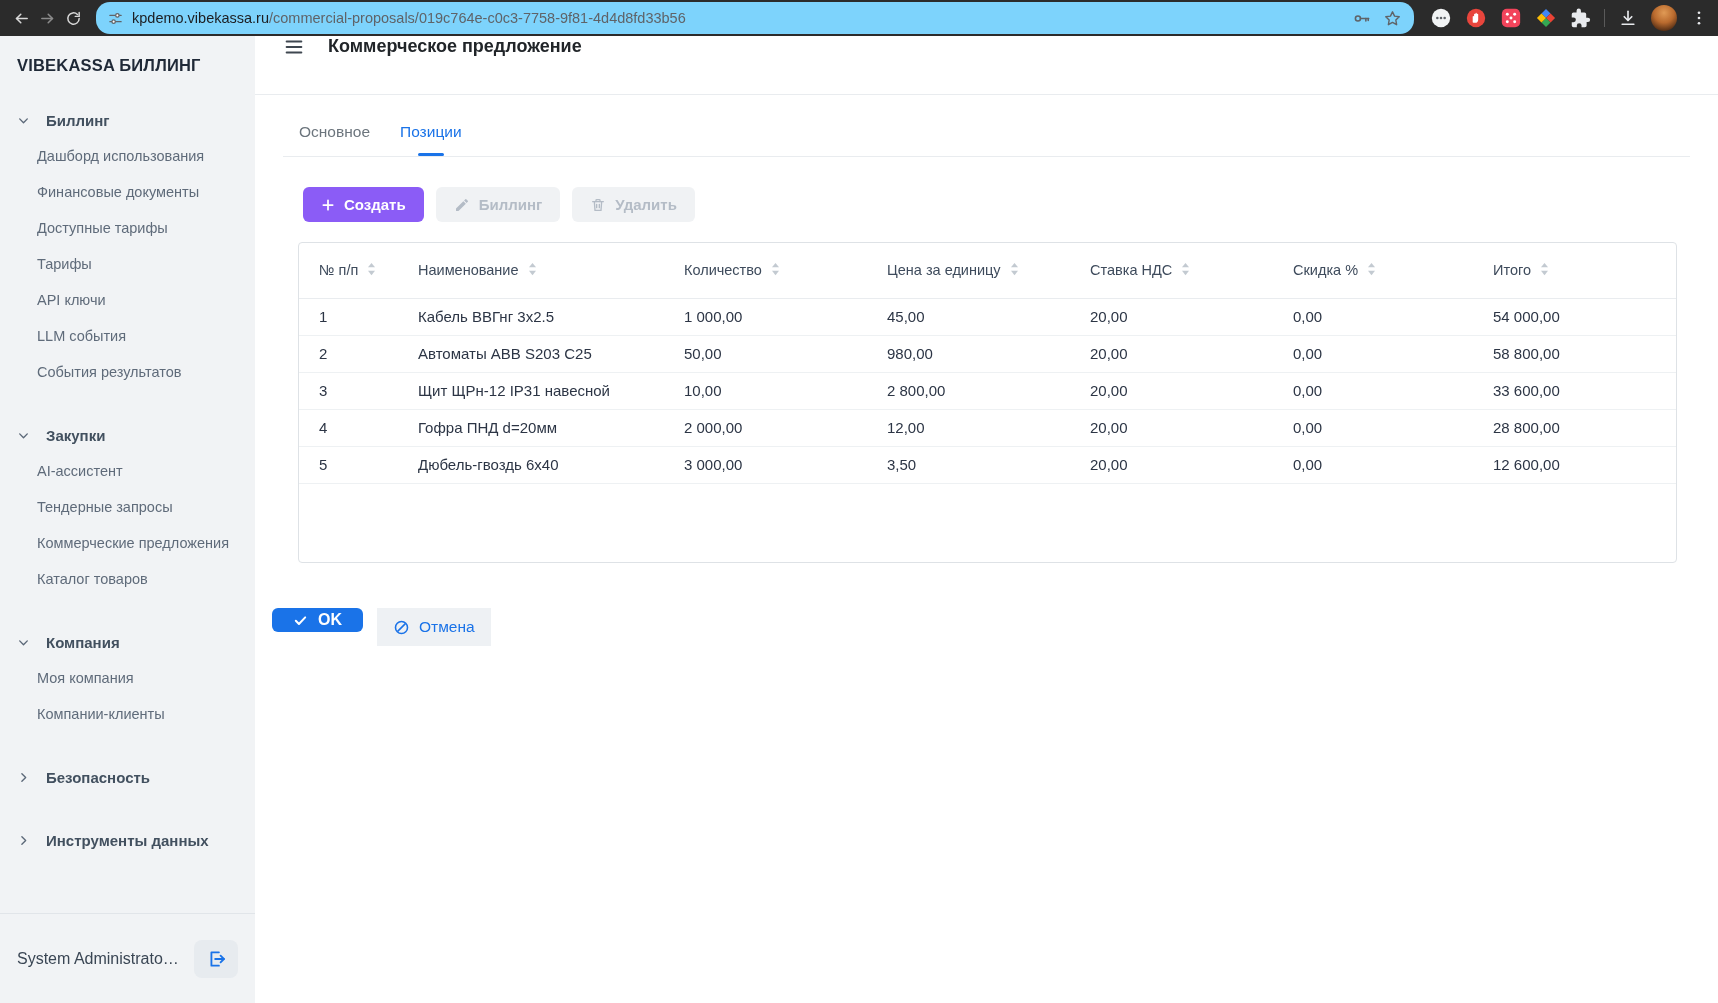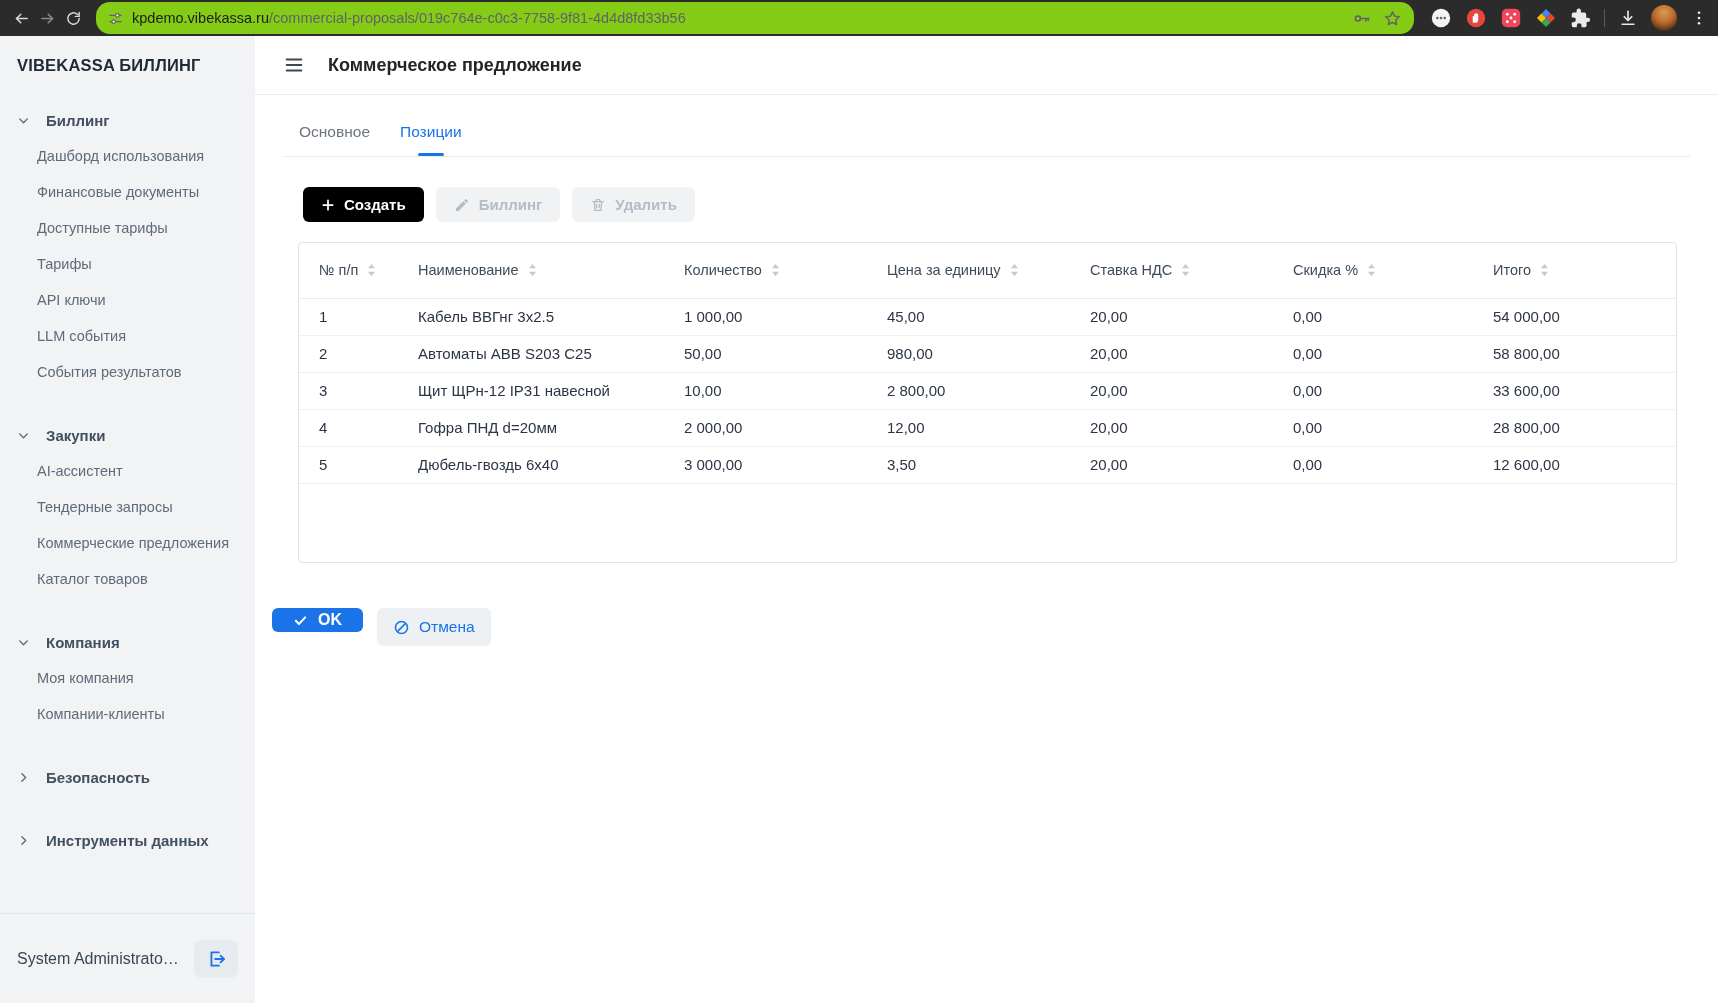--- a/index.html
+++ b/index.html
@@ -2,21 +2,21 @@
 <html><head>
 <meta charset="utf-8">
 <style>
   * { box-sizing: border-box; margin: 0; padding: 0; }
   html,body { width: 1718px; height: 1003px; overflow: hidden; }
   body { font-family: "Liberation Sans", sans-serif; background: #fff; }
 
   
   .topbar { height: 36px; background: #2b2b2b; display: flex; align-items: center; padding: 0 10px 0 8px; }
   .nav-btn { width: 26px; height: 26px; display: flex; align-items: center; justify-content: center; border-radius: 50%; flex: 0 0 auto; }
-  .url-pill { flex: 1 1 auto; height: 32px; background: #84cc16; border-radius: 14px; margin: 0 16px 0 10px; display: flex; align-items: center; padding: 0 12px; min-width: 0; }
+  .url-pill { flex: 1 1 auto; height: 32px; background: #7dd3fc; border-radius: 14px; margin: 0 16px 0 10px; display: flex; align-items: center; padding: 0 12px; min-width: 0; }
   .url-text { font-size: 14.5px; margin-left: 9px; white-space: nowrap; overflow: hidden; text-overflow: ellipsis; }
   .url-domain { color: #1c1e21; }
   .url-path { color: #5f6368; }
   .pill-right { margin-left: auto; display: flex; align-items: center; gap: 12px; }
   .top-right { display: flex; align-items: center; gap: 13px; flex: 0 0 auto; }
   .vsep { width: 1px; height: 18px; background: #5a5a5a; }
   .avatar { width: 26px; height: 26px; border-radius: 50%; background: radial-gradient(circle at 50% 30%, #e09a55 0%, #b96a2e 45%, #5d3317 78%, #2f1a0c 100%); }
 
   
   .shell { display: flex; height: 967px; }
@@ -27,46 +27,46 @@
   .nav-section { margin-top: 27px; height: 36px; display: flex; align-items: center; gap: 16px; padding: 0 17px; cursor: pointer; }
   .nav-section-label { font-size: 15px; font-weight: 700; color: #42505f; }
   .chev { display: flex; align-items: center; }
   .nav-item { height: 36px; display: flex; align-items: center; padding-left: 37px; font-size: 14.5px; color: #5f6b7a; cursor: pointer; white-space: nowrap; }
   .side-footer { position: absolute; left: 0; right: 0; bottom: 0; height: 90px; border-top: 1px solid #e1e5e9; display: flex; align-items: center; justify-content: space-between; padding: 0 17px; }
   .user-name { font-size: 16px; color: #3a4654; white-space: nowrap; overflow: hidden; text-overflow: ellipsis; max-width: 175px; }
   .logout-btn { width: 44px; height: 38px; background: #e7ebef; border: none; border-radius: 8px; display: flex; align-items: center; justify-content: center; cursor: pointer; }
 
   
   .main { flex: 1 1 auto; background: #fff; display: flex; flex-direction: column; }
-  .main-header { height: 59px; border-bottom: 1px solid #e9ecef; display: flex; align-items: center; gap: 23px; padding-left: 28px; }
+  .main-header { height: 59px; border-bottom: 1px solid #e9ecef; display: flex; align-items: flex-start; gap: 23px; padding-left: 28px; }
   .page-title { font-size: 18px; font-weight: 700; color: #212529; }
   .burger { display: flex; align-items: center; cursor: pointer; }
 
   .tabs { margin: 0 28px; height: 62px; border-bottom: 1px solid #e9ecef; display: flex; align-items: flex-end; gap: 26px; padding-left: 14px; }
   .tab { position: relative; padding: 0 2px 15px; font-size: 15.5px; color: #6c757d; cursor: pointer; }
   .tab.active { color: #1a73e8; font-weight: 500; }
   .tab .ink { position: absolute; left: 50%; transform: translateX(-50%); bottom: 0; width: 26px; height: 3px; border-radius: 2px; background: #1a73e8; }
 
   .toolbar { margin: 30px 0 0 48px; display: flex; gap: 12px; }
   .btn { height: 35px; border: none; border-radius: 6px; display: flex; align-items: center; gap: 9px; padding: 0 18px; font-family: "Liberation Sans", sans-serif; font-size: 15px; font-weight: 600; cursor: pointer; }
-  .btn-primary { background: #000000; color: #fff; }
+  .btn-primary { background: #8b5cf6; color: #fff; }
   .btn-disabled { background: #f0f2f4; color: #b4bcc6; cursor: default; }
 
   .table-card { margin: 20px 41px 0 43px; height: 321px; border: 1px solid #dee2e6; border-radius: 4px; overflow: hidden; background: #fff; }
   table { width: 100%; border-collapse: collapse; table-layout: fixed; }
   col.c1{width:99px} col.c2{width:266px} col.c3{width:203px} col.c4{width:203px} col.c5{width:203px} col.c6{width:200px} col.c7{width:auto}
   th { height: 55px; text-align: left; padding-left: 20px; font-size: 14.5px; font-weight: 500; color: #3e4b5c; border-bottom: 1px solid #e9ecef; white-space: nowrap; }
-  .th-wrap { display: inline-flex; align-items: center; gap: 9px; }
+  .th-wrap { display: inline-flex; gap: 9px; }
   .sort { display: inline-flex; cursor: pointer; }
   td { height: 37px; padding-left: 20px; font-size: 15px; color: #2c3545; border-bottom: 1px solid #eef1f3; white-space: nowrap; }
   tbody tr { cursor: pointer; }
 
   .footer-actions { margin: 45px 0 0 17px; display: flex; gap: 14px; }
   .btn-ok { height: 24px; background: #1a73e8; color: #fff; border: none; border-radius: 6px; display: flex; align-items: center; gap: 10px; padding: 0 21px; font-size: 16px; font-weight: 700; cursor: pointer; font-family: "Liberation Sans", sans-serif; }
-  .btn-cancel { height: 38px; background: #eef1f4; color: #1a73e8; border: none; border-radius: 6px; display: flex; align-items: center; gap: 9px; padding: 0 16px; font-size: 15.5px; font-weight: 500; cursor: pointer; font-family: "Liberation Sans", sans-serif; }
+  .btn-cancel { height: 38px; background: #eef1f4; color: #1a73e8; border: none; border-radius: 0; display: flex; align-items: center; gap: 9px; padding: 0 16px; font-size: 15.5px; font-weight: 500; cursor: pointer; font-family: "Liberation Sans", sans-serif; }
 </style>
 </head>
 <body>
 
 <div class="topbar">
   <div class="nav-btn">
     <svg width="17" height="17" viewBox="0 0 24 24" fill="none" stroke="#d8d8d8" stroke-width="2.2" stroke-linecap="round" stroke-linejoin="round">
         <path d="M20 12H5"></path>
         <path d="M11 6l-6 6 6 6"></path>
       </svg>

